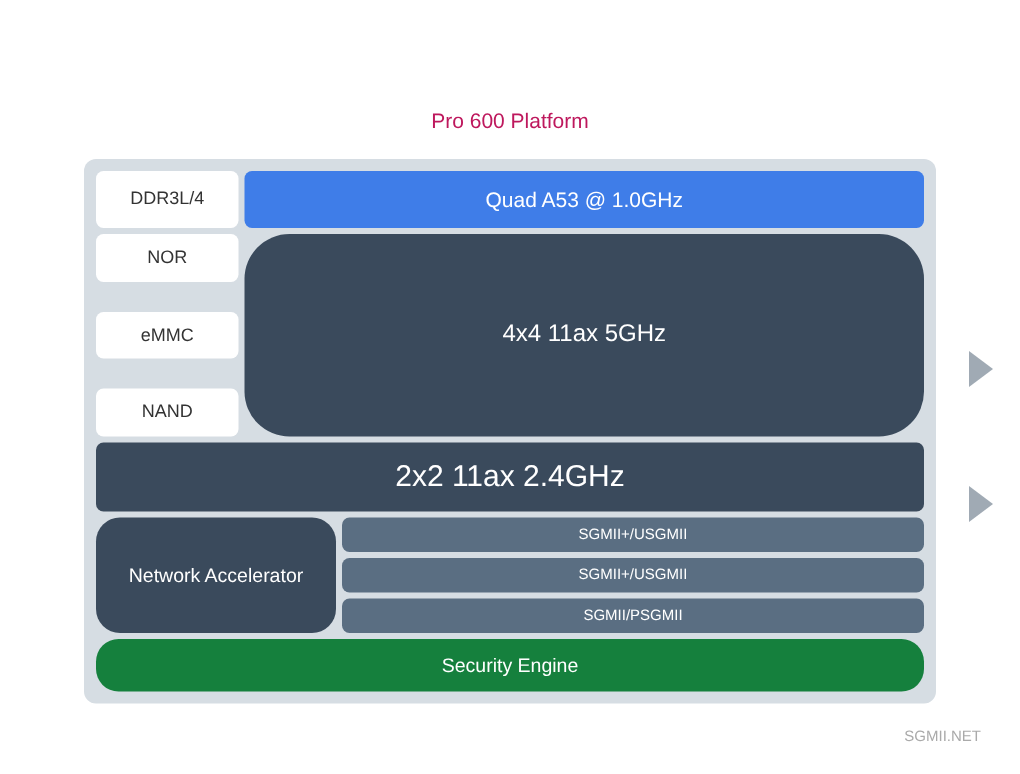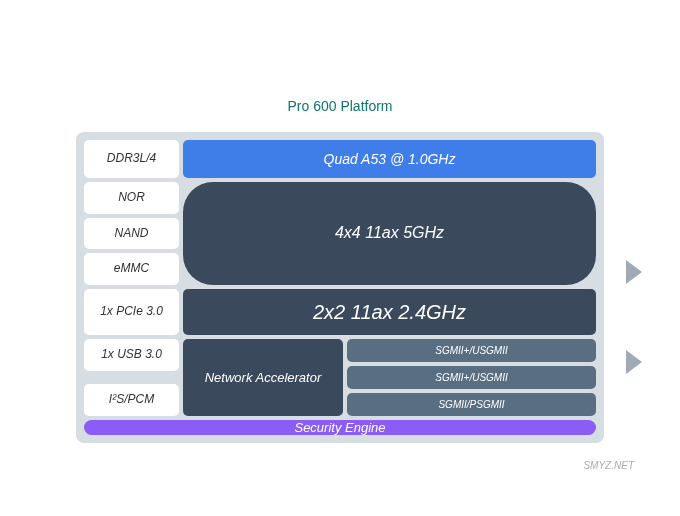--- a/index.html
+++ b/index.html
@@ -10,31 +10,30 @@
       font-family: 'Arial', sans-serif;
       display: flex;
       flex-direction: column;
       align-items: center;
       justify-content: center;
       overflow: hidden;
     }
 
     .page-title {
       font-size: 14px;
-      color: #0f766e;
+      color: #be185d;
       margin-bottom: 18px;
       text-align: center;
       font-weight: 400;
       margin-top: 25px;
     }
 
     .platform-container {
       position: relative;
-      width: 528px;
-      font-style: italic;
+      width: 568px;
     }
 
     
     .arrow-right {
       position: absolute;
       right: -38px;
       width: 0;
       height: 0;
       border-left: 16px solid #a0aab4;
       border-top: 12px solid transparent;
@@ -100,36 +99,35 @@
 
     .cell-dark {
       background: #3a4a5c;
       color: #ffffff;
     }
 
     
     .label-group {
       display: flex;
       flex-direction: column;
-      gap: 4px;
+      gap: 20px;
       width: 95px;
-      justify-content: space-between;
     }
 
     
     .network-row {
       display: flex;
       flex-direction: row;
       flex: 1;
       gap: 4px;
     }
 
     .network-label {
       background: #3a4a5c;
-      border-radius: 5px;
+      border-radius: 16px;
       display: flex;
       align-items: center;
       justify-content: center;
       font-size: 13px;
       font-weight: 500;
       color: #ffffff;
       width: 160px;
       padding: 8px;
       text-align: center;
     }
@@ -148,30 +146,30 @@
       align-items: center;
       justify-content: center;
       font-size: 10px;
       color: #ffffff;
       padding: 6px 4px;
       text-align: center;
       flex: 1;
     }
 
     .security-cell {
-      background: #8b5cf6;
+      background: #15803d;
       border-radius: 15px;
       flex: 1;
       display: flex;
       align-items: center;
       justify-content: center;
       font-size: 13px;
       font-weight: 500;
       color: #ffffff;
-      padding: 0 8px;
+      padding: 10px 8px;
     }
 
     .label-cell-small {
       font-size: 11px;
     }
 
     
     .watermark {
       position: absolute;
       bottom: -28px;
@@ -193,46 +191,41 @@
   <div class="main-grid">
 
     <div class="row">
       <div class="label-cell">DDR3L/4</div>
       <div class="content-cell cell-blue">Quad A53 @ 1.0GHz</div>
     </div>
 
     <div class="row">
       <div class="label-group">
         <div class="label-cell">NOR</div>
+        <div class="label-cell">eMMC</div>
         <div class="label-cell">NAND</div>
-        <div class="label-cell">eMMC</div>
       </div>
       <div class="content-cell cell-dark" style="font-size:16px;border-radius:30px;">4x4 11ax 5GHz</div>
     </div>
 
     <div class="row">
-      <div class="label-cell">1x PCIe 3.0</div>
       <div class="content-cell cell-dark" style="font-size:20px;">2x2 11ax 2.4GHz</div>
     </div>
 
     <div class="row">
-      <div class="label-group">
-        <div class="label-cell">1x USB 3.0</div>
-        <div class="label-cell">I²S/PCM</div>
-      </div>
       <div class="network-row">
         <div class="network-label">Network Accelerator</div>
         <div class="sgmii-group">
           <div class="sgmii-cell">SGMII+/USGMII</div>
           <div class="sgmii-cell">SGMII+/USGMII</div>
           <div class="sgmii-cell">SGMII/PSGMII</div>
         </div>
       </div>
     </div>
 
     <div class="row">
       <div class="security-cell">Security Engine</div>
     </div>
 
   </div>
 
-  <div class="watermark">SMYZ.NET</div>
+  <div class="watermark">SGMII.NET</div>
 </div>
 
 </body></html>

